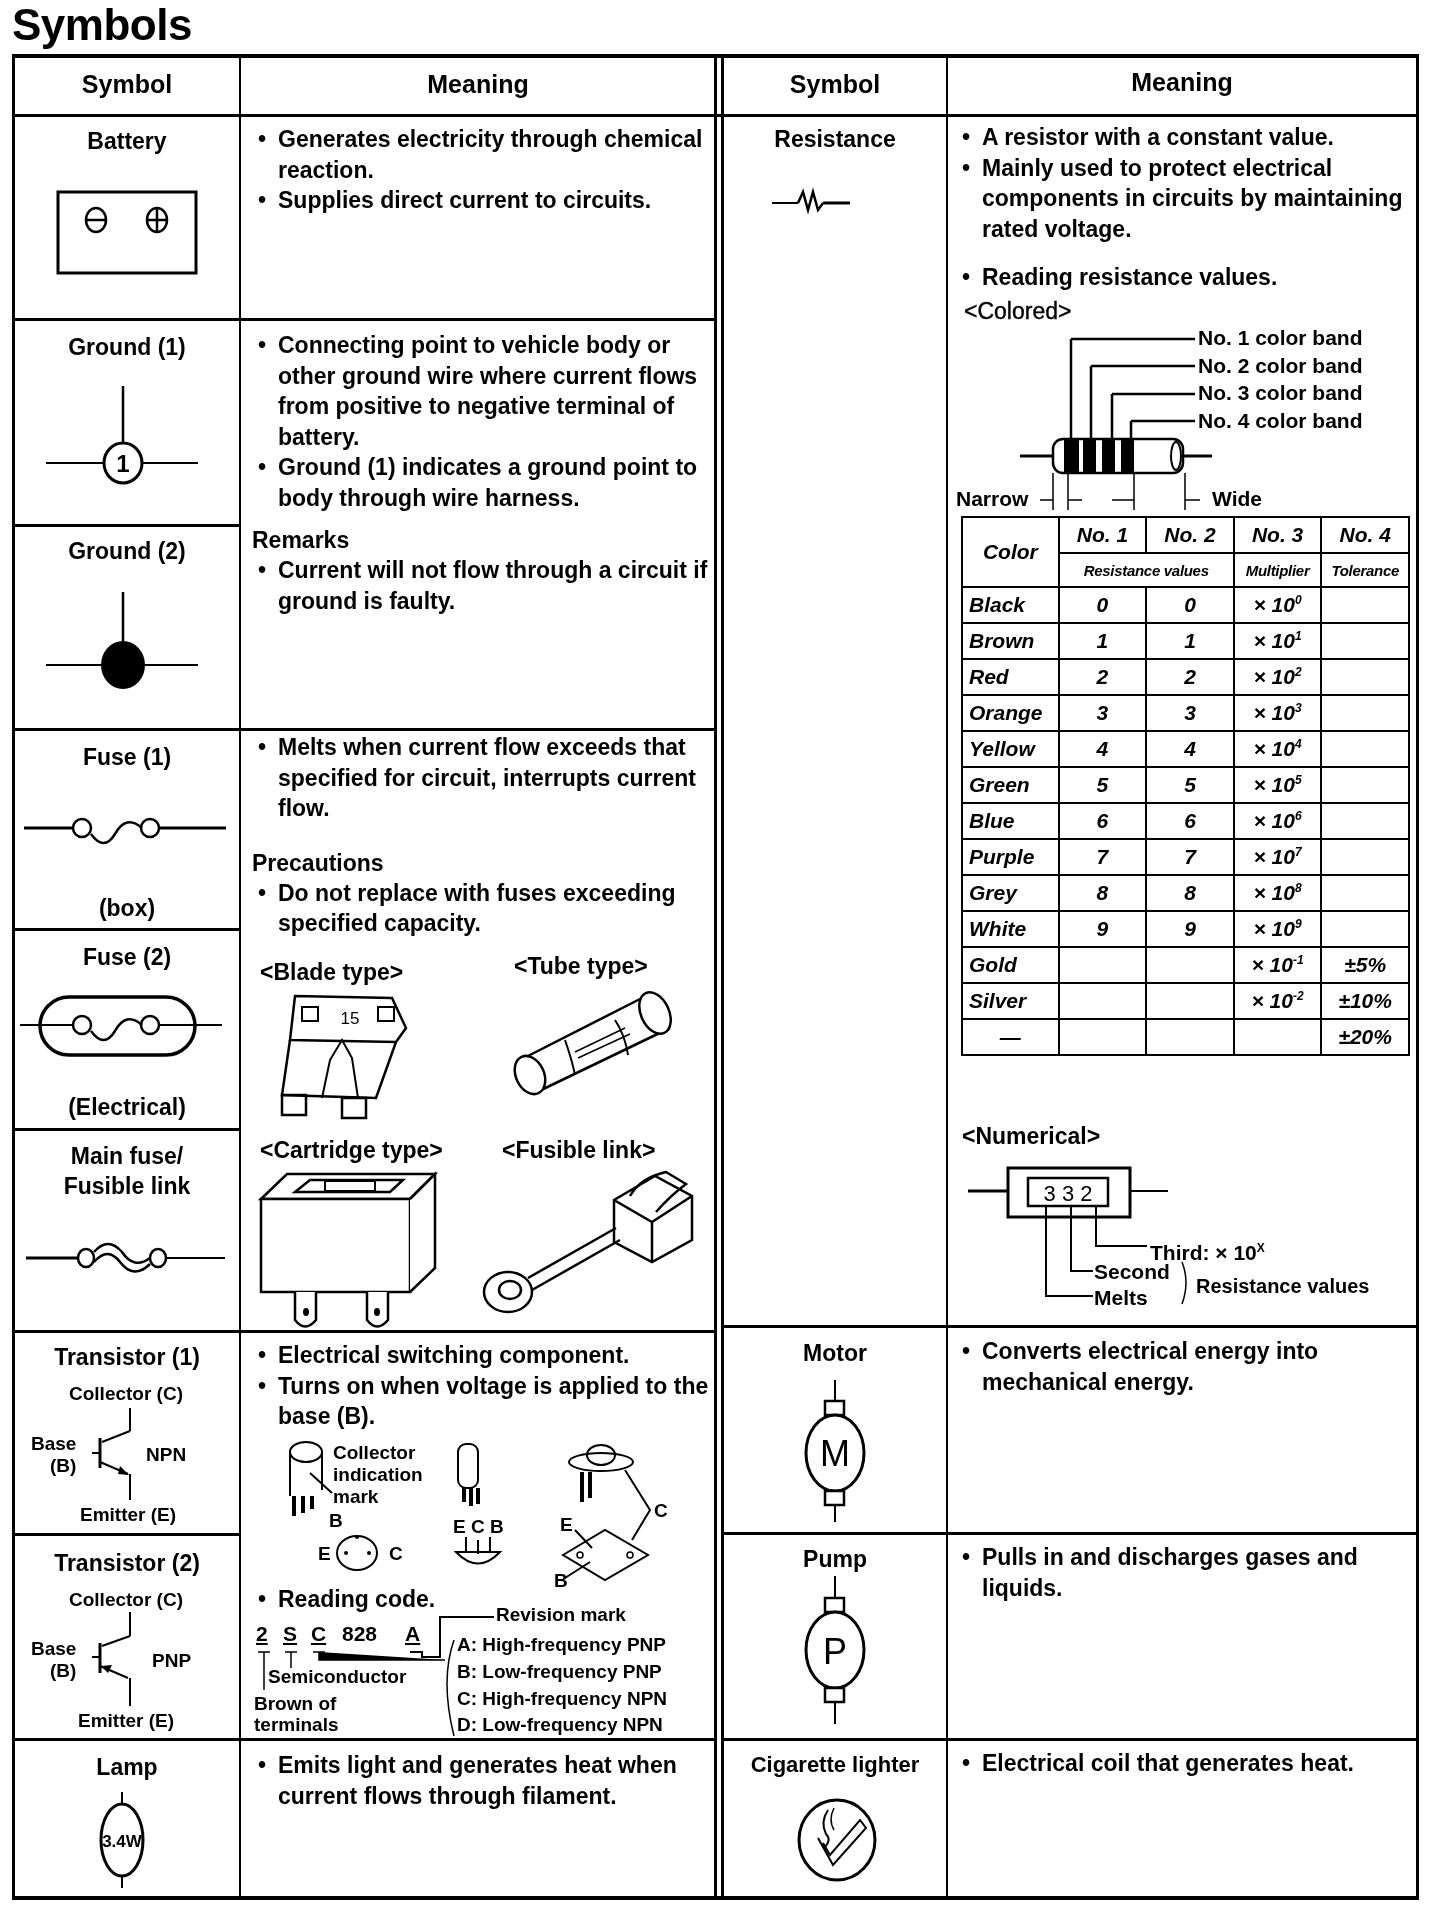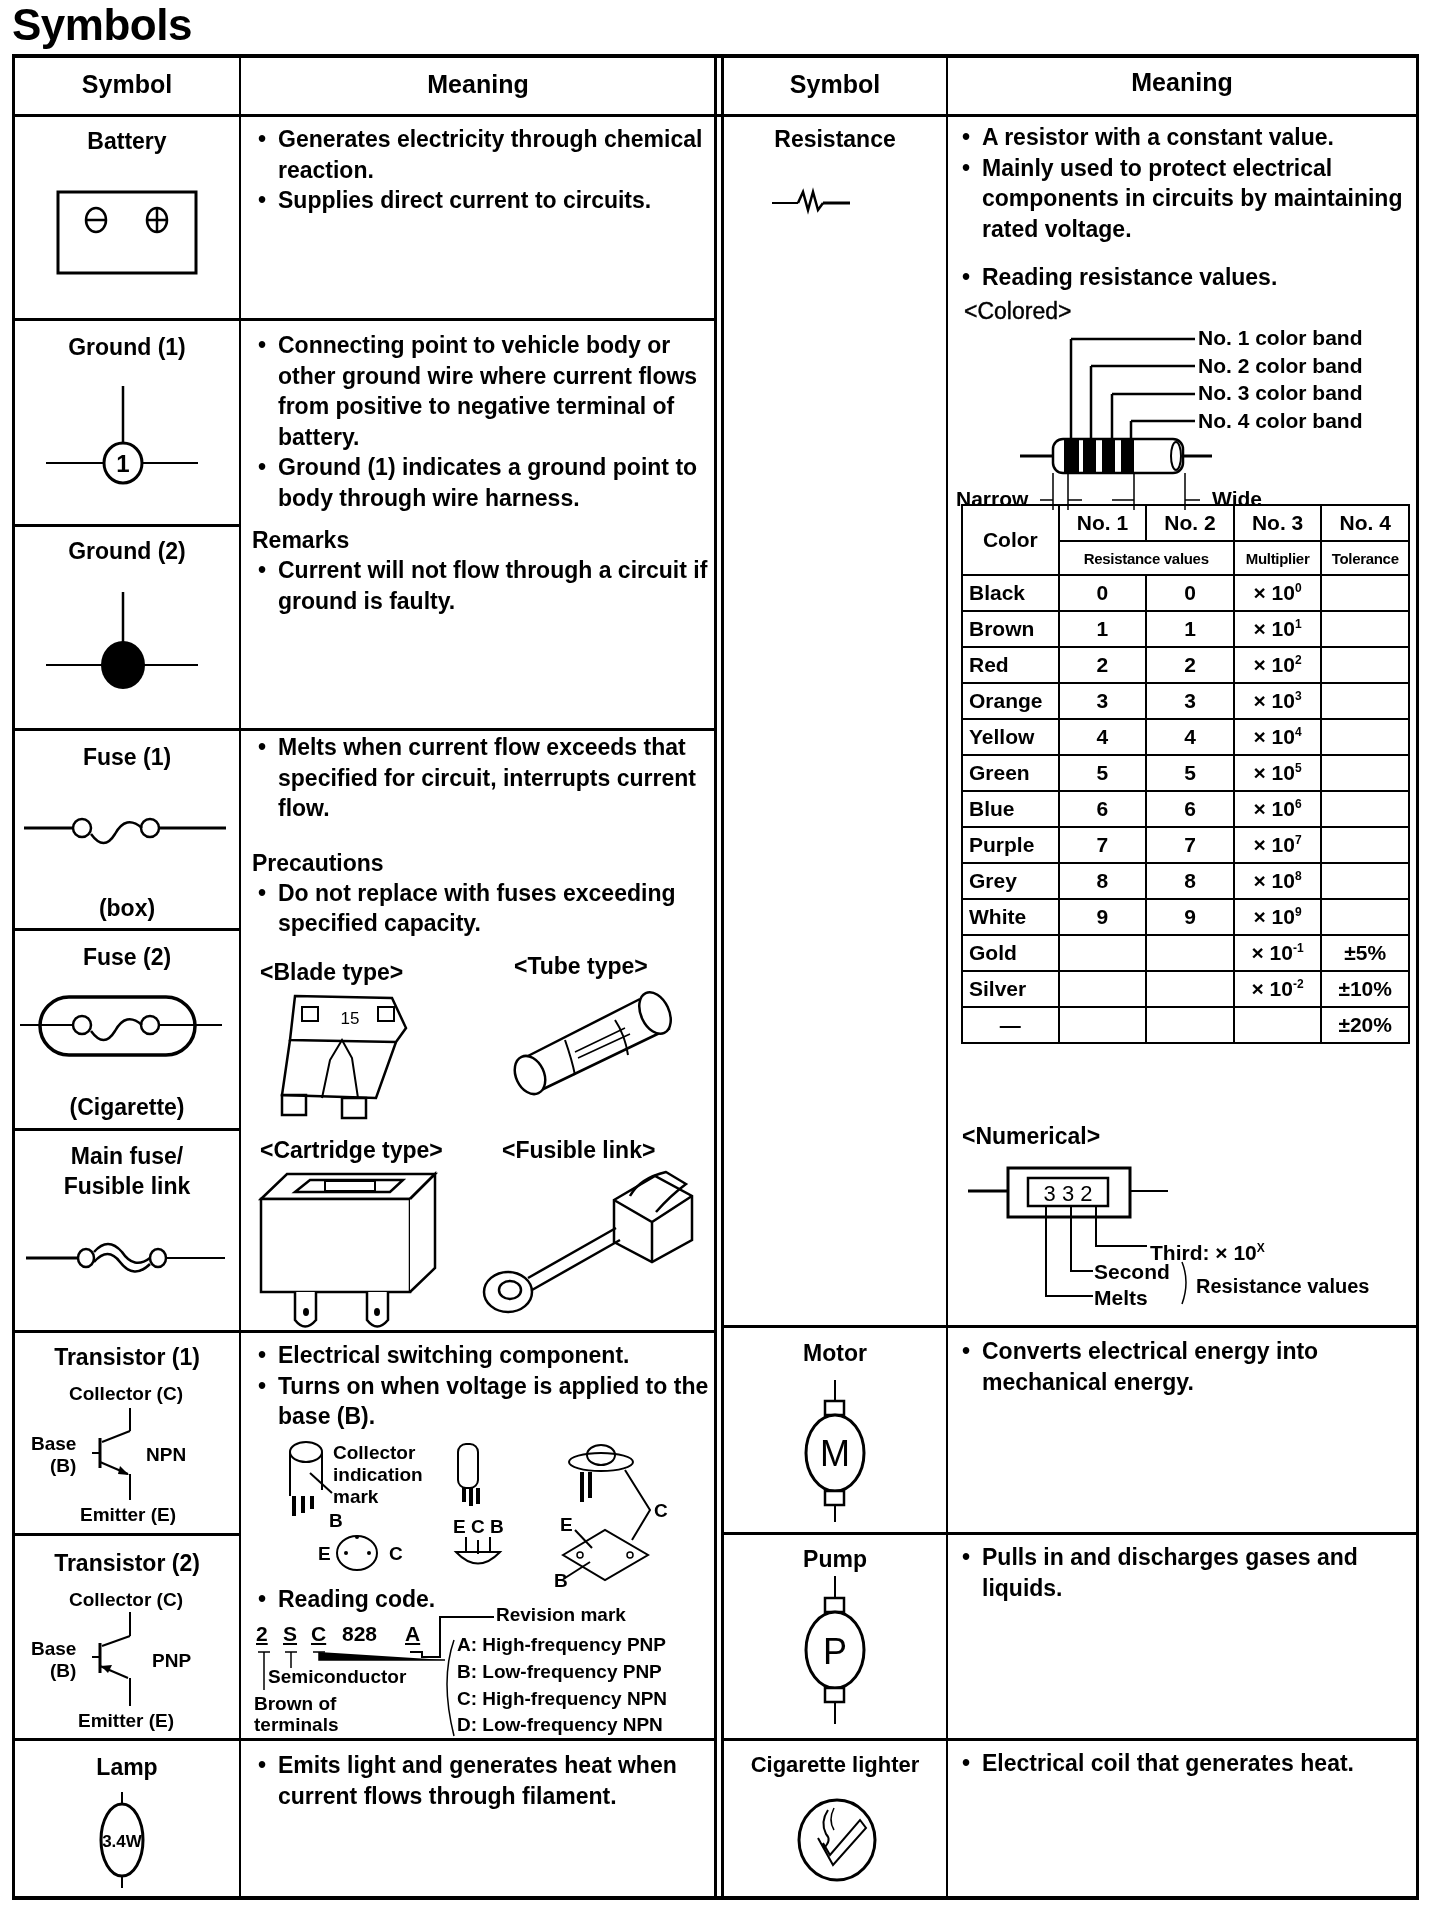--- a/index.html
+++ b/index.html
@@ -136,21 +136,21 @@
 <div>
   <svg width="1440" height="1908" style="left:0;top:0;pointer-events:none">
     <rect x="40" y="997" width="155" height="58" rx="29" fill="none" stroke="#000" stroke-width="3.5"></rect>
     <line x1="20" y1="1025" x2="72" y2="1025" stroke="#000" stroke-width="2"></line>
     <ellipse cx="82" cy="1025" rx="9" ry="9" fill="none" stroke="#000" stroke-width="2.5"></ellipse>
     <path d="M91 1031 Q104 1049 115 1031 Q126 1011 142 1025" fill="none" stroke="#000" stroke-width="2.5"></path>
     <ellipse cx="150" cy="1025" rx="9" ry="9" fill="none" stroke="#000" stroke-width="2.5"></ellipse>
     <line x1="159" y1="1025" x2="222" y2="1025" stroke="#000" stroke-width="2"></line>
   </svg>
 </div>
-<div class="sym-name" style="position:absolute; left:14px; top:1092px; width:226px;">(Cigarette)</div>
+<div class="sym-name" style="position:absolute; left:14px; top:1092px; width:226px;">(Electrical)</div>
 
 <div class="cell" style="left:14px; top:1141px; width:226px;">
   <div class="sym-name">Main fuse/</div>
   <div class="sym-name">Fusible link</div>
 </div>
 <div>
   <svg width="1440" height="1908" style="left:0;top:0;pointer-events:none">
     <line x1="26" y1="1258" x2="78" y2="1258" stroke="#000" stroke-width="3"></line>
     <ellipse cx="86" cy="1258" rx="8" ry="9" fill="none" stroke="#000" stroke-width="2.5"></ellipse>
     <path d="M94 1252 Q108 1236 122 1252 Q134 1270 150 1258" fill="none" stroke="#000" stroke-width="2.5"></path>
@@ -392,21 +392,21 @@
     <rect x="1064" y="440" width="15" height="32" fill="#000"></rect>
     <rect x="1083" y="440" width="13" height="32" fill="#000"></rect>
     <rect x="1102" y="440" width="13" height="32" fill="#000"></rect>
     <rect x="1121" y="440" width="13" height="32" fill="#000"></rect>
     <ellipse cx="1176" cy="456" rx="5" ry="14" fill="none" stroke="#000" stroke-width="2"></ellipse>
     <path d="M1053 473 L1053 510 M1068 473 L1068 510 M1134 473 L1134 510 M1185 473 L1185 510" stroke="#000" stroke-width="1.5"></path>
     <path d="M1040 500 L1053 500 M1068 500 L1082 500 M1112 500 L1134 500 M1185 500 L1200 500" stroke="#000" stroke-width="1.5"></path>
   </svg>
 </div>
 
-<table class="cc" style="left:961px; top:504px; width:449px;">
+<table class="cc" style="left:961px; top:516px; width:449px;font-style:italic;">
   <tbody>
       <tr>
     <th rowspan="2" style="width:96px; font-weight:bold">Color</th>
     <th style="width:87px">No. 1</th>
     <th style="width:87px">No. 2</th>
     <th style="width:87px">No. 3</th>
     <th style="width:87px">No. 4</th>
   </tr>
   <tr>
     <th colspan="2" class="small">Resistance values</th>

